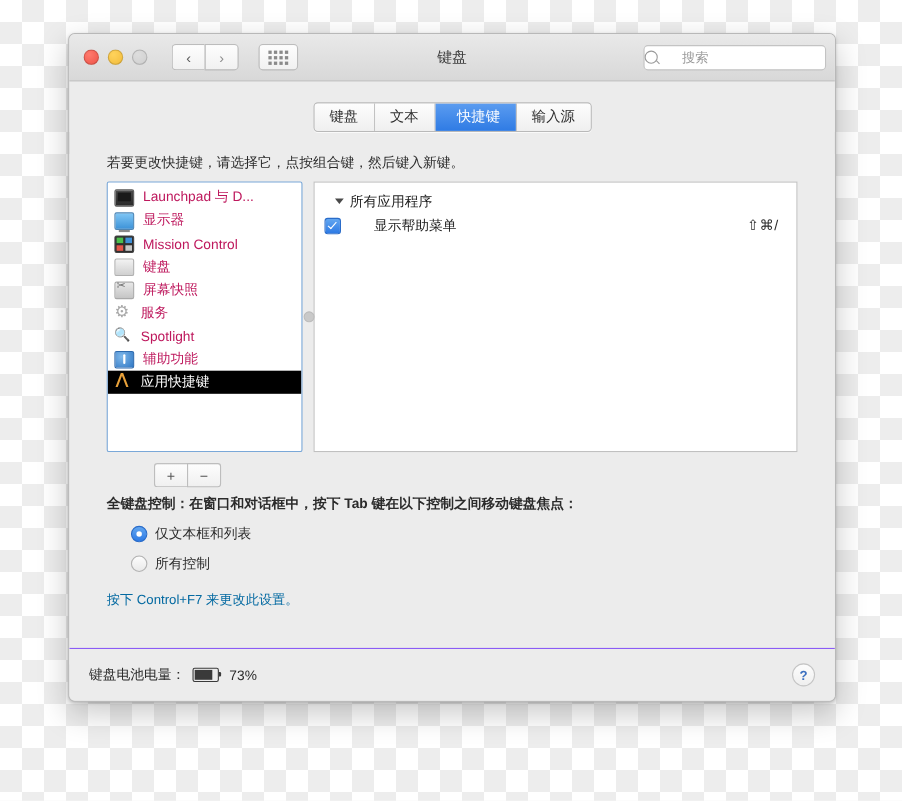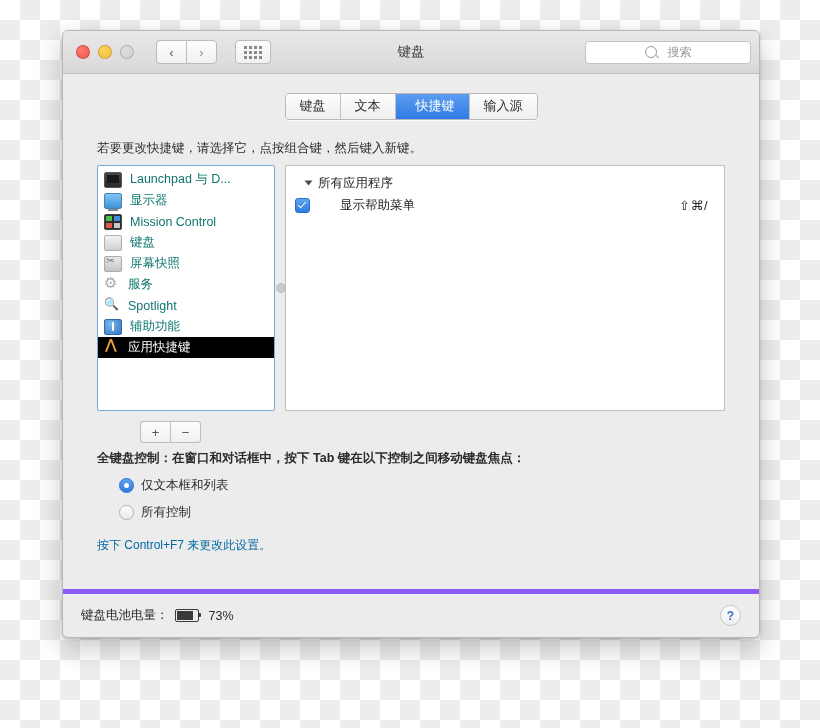--- a/index.html
+++ b/index.html
@@ -101,22 +101,21 @@
   .searchbox {
     position: absolute;
     right: 8px;
     width: 164px;
     height: 21px;
     background: #ffffff;
     border: 1px solid #c3c3c3;
     border-radius: 4px;
     display: flex;
     align-items: center;
-    justify-content: center;
-    gap: 11px;
+    gap: 22px;
   }
   .searchbox .sicon {
     width: 10px; height: 10px;
     border: 1.4px solid #9a9a9a;
     border-radius: 50%;
     position: relative;
   }
   .searchbox .sicon::after {
     content:"";
     position: absolute;
@@ -207,21 +206,21 @@
     box-sizing: border-box;
   }
 
   .lrow {
     display: flex;
     align-items: center;
     gap: 8px;
     height: 21px;
     padding-left: 6px;
     font-size: 12.5px;
-    color: #0f766e;
+    color: #be185d;
   }
   .lrow.selected {
     background: #000000;
     color: #ffffff;
   }
   .lrow .licon {
     width: 16px; height: 14px;
     flex: 0 0 16px;
     border-radius: 2px;
     position: relative;
@@ -347,21 +346,21 @@
     font-size: 12px;
     color: #0369a1;
   }
 
   
   .footer {
     position: absolute;
     left: 0; right: 0; bottom: 0;
     height: 48px;
     background: #ececec;
-    border-top: 5px solid #8b5cf6;
+    border-top: 1px solid #8b5cf6;
     display: flex;
     align-items: center;
     padding: 0 18px;
     box-sizing: border-box;
   }
   .batt-label { font-size: 12.5px; color: #2b2b2b; }
   .batt-icon {
     margin-left: 6px;
     width: 22px; height: 11px;
     border: 1.3px solid #3a3a3a;

